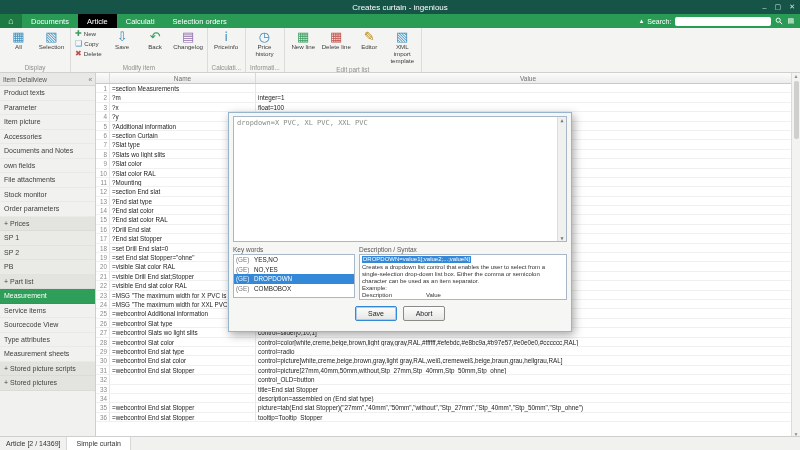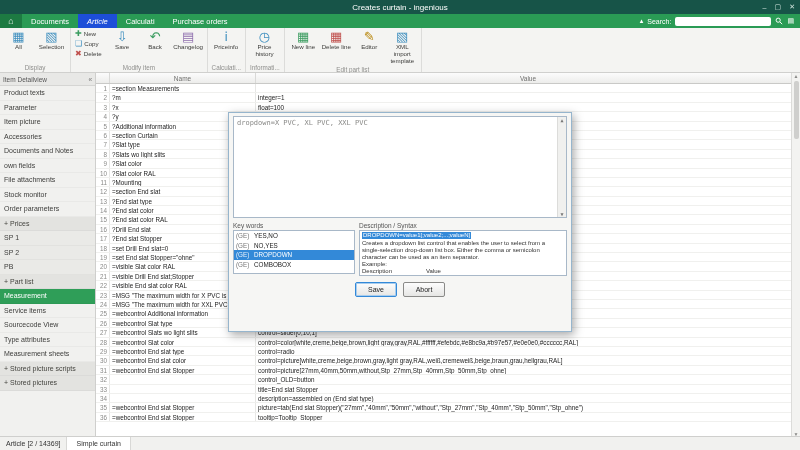--- a/index.html
+++ b/index.html
@@ -8,21 +8,21 @@
 
   
   .titlebar{position:absolute;left:0;top:0;width:800px;height:14px;background:#175448;color:#fff;display:flex;align-items:center;}
   .titlebar .title{flex:1;text-align:center;font-size:8px;}
   .winbtns{position:absolute;right:5px;top:0;height:14px;display:flex;gap:8px;align-items:center;color:#cfe3dc;font-size:7px;}
 
   
   .tabsrow{position:absolute;left:0;top:14px;width:800px;height:14px;background:#2a9b55;display:flex;align-items:stretch;color:#fff;}
   .hometab{width:22px;display:flex;align-items:center;justify-content:center;background:#1d7a42;font-size:9px;}
   .tab{padding:0 9px;display:flex;align-items:center;font-size:7.5px;cursor:default;}
-  .tab.active{background:#1d4ed8;font-style:italic;}
+  .tab.active{background:#000000;}
   .tabspacer{flex:1;}
   .searchbox{display:flex;align-items:center;gap:4px;padding-right:6px;font-size:7px;}
   .searchinput{width:92px;height:9px;background:#fff;border:none;border-radius:2px;font-size:7px;padding:0 2px;outline:none;}
 
   
   .ribbon{position:absolute;left:0;top:28px;width:800px;height:44px;background:#f4f4f2;border-bottom:1px solid #d0d0ce;display:flex;}
   .rgroup{display:flex;flex-direction:column;border-right:1px solid #dcdcda;padding:1px 2px 0 2px;}
   .ritems{flex:1;display:flex;align-items:flex-start;}
   .rstack{display:flex;flex-direction:column;margin-right:2px;}
   .rlabelrow{text-align:center;font-size:6.3px;color:#8f8f8d;height:9px;line-height:9px;white-space:nowrap;padding:0 2px;}
@@ -64,21 +64,21 @@
   .stab{padding:0 9px;height:100%;display:flex;align-items:center;background:#fff;border-right:1px solid #d8d8d6;}
 
   
   .dialog{position:absolute;left:228px;top:112px;width:344px;height:220px;background:#f6f6f4;border:1px solid #96b5cd;
           box-shadow:2px 3px 9px rgba(0,0,0,.35);z-index:10;display:flex;flex-direction:column;box-sizing:border-box;}
   .dtitle{height:15px;display:flex;align-items:center;padding:0 4px;font-size:7.5px;color:#2f6ea8;gap:3px;
           background:linear-gradient(#fbfbfa,#eef0ef);border-bottom:1px solid #dfe3e6;flex:none;}
   .dinfo{width:8px;height:8px;border-radius:50%;background:#3a8fd9;color:#fff;font-size:6px;display:flex;align-items:center;justify-content:center;font-family:"Liberation Serif",serif;font-style:italic;}
   .dclose{margin-left:auto;color:#777;font-size:8px;cursor:default;}
   .dbody{flex:1;display:flex;flex-direction:column;padding:3px 4px 0 4px;gap:3px;}
-  .deditor{height:102px;background:#fff;border:1px solid #a8b8c8;position:relative;
+  .deditor{height:126px;background:#fff;border:1px solid #a8b8c8;position:relative;
            font-family:"DejaVu Sans Mono",monospace;font-size:7px;color:#8a8a88;padding:2px 12px 2px 3px;box-sizing:border-box;flex:none;}
   .dscroll{position:absolute;right:0;top:0;width:9px;height:100%;background:#f0f0ee;border-left:1px solid #dcdcda;
            display:flex;flex-direction:column;justify-content:space-between;align-items:center;font-size:5px;color:#777;box-sizing:border-box;}
   .dlower{display:flex;gap:4px;flex:none;}
   .dkw{width:122px;display:flex;flex-direction:column;}
   .dlabel{font-size:6.5px;color:#555;height:9px;line-height:9px;}
   .kwlist{height:42px;background:#fff;border:1px solid #a8b8c8;overflow:hidden;}
   .kwrow{height:9.5px;display:flex;font-size:6.3px;line-height:9.5px;cursor:default;}
   .kwlang{width:18px;padding-left:2px;color:#777;flex:none;}
   .kwword{flex:1;}
@@ -116,21 +116,21 @@
 
     <div class="tab active">
       <span>Article</span>
     </div>
 
     <div class="tab">
       <span>Calculati</span>
     </div>
 
     <div class="tab">
-      <span>Purchase orders</span>
+      <span>Selection orders</span>
     </div>
 
   <div class="tabspacer"></div>
   <div class="searchbox">
     <span>▴</span>
     <span>Search:</span>
     <input class="searchinput" value="" style="">
     <span>
       <svg width="8" height="8" viewBox="0 0 10 10">
           <circle cx="4" cy="4" r="2.6" fill="none" stroke="#ffffff" stroke-width="1.2"></circle>

